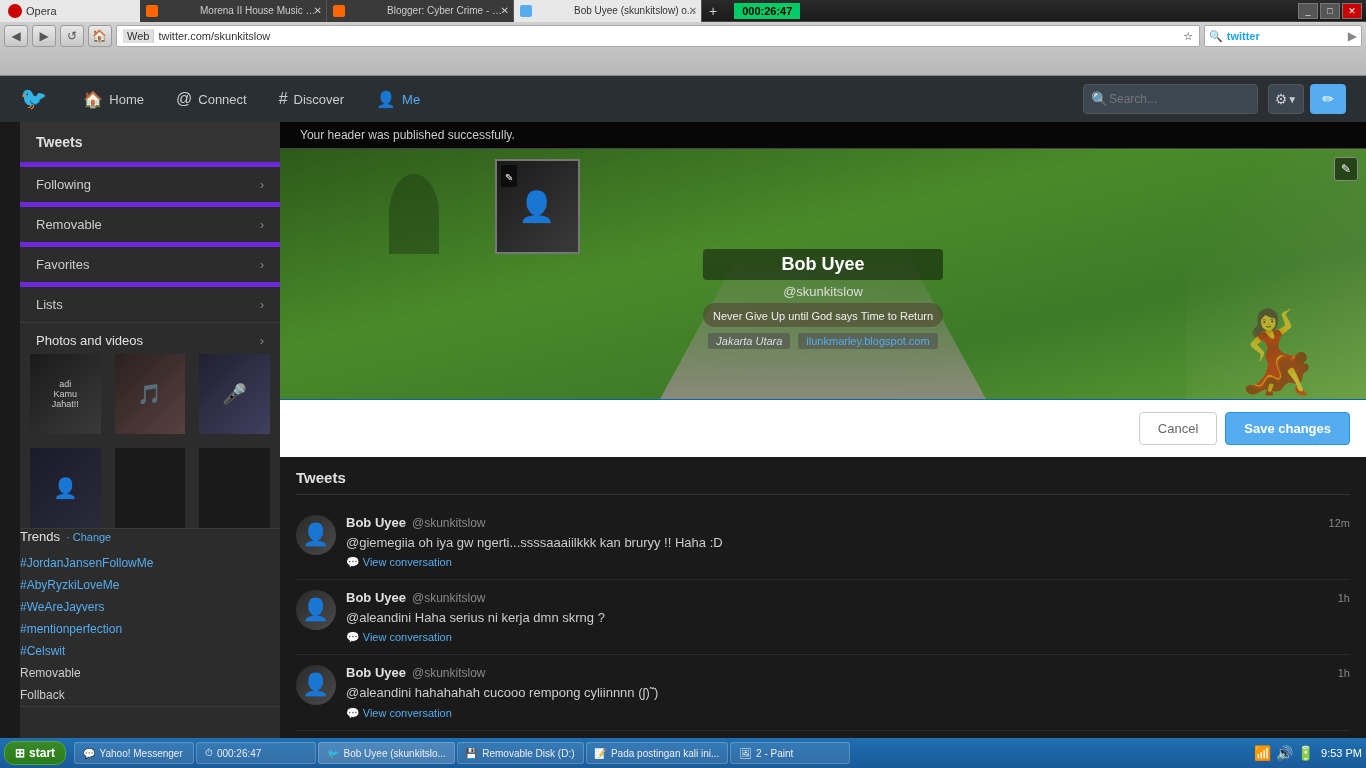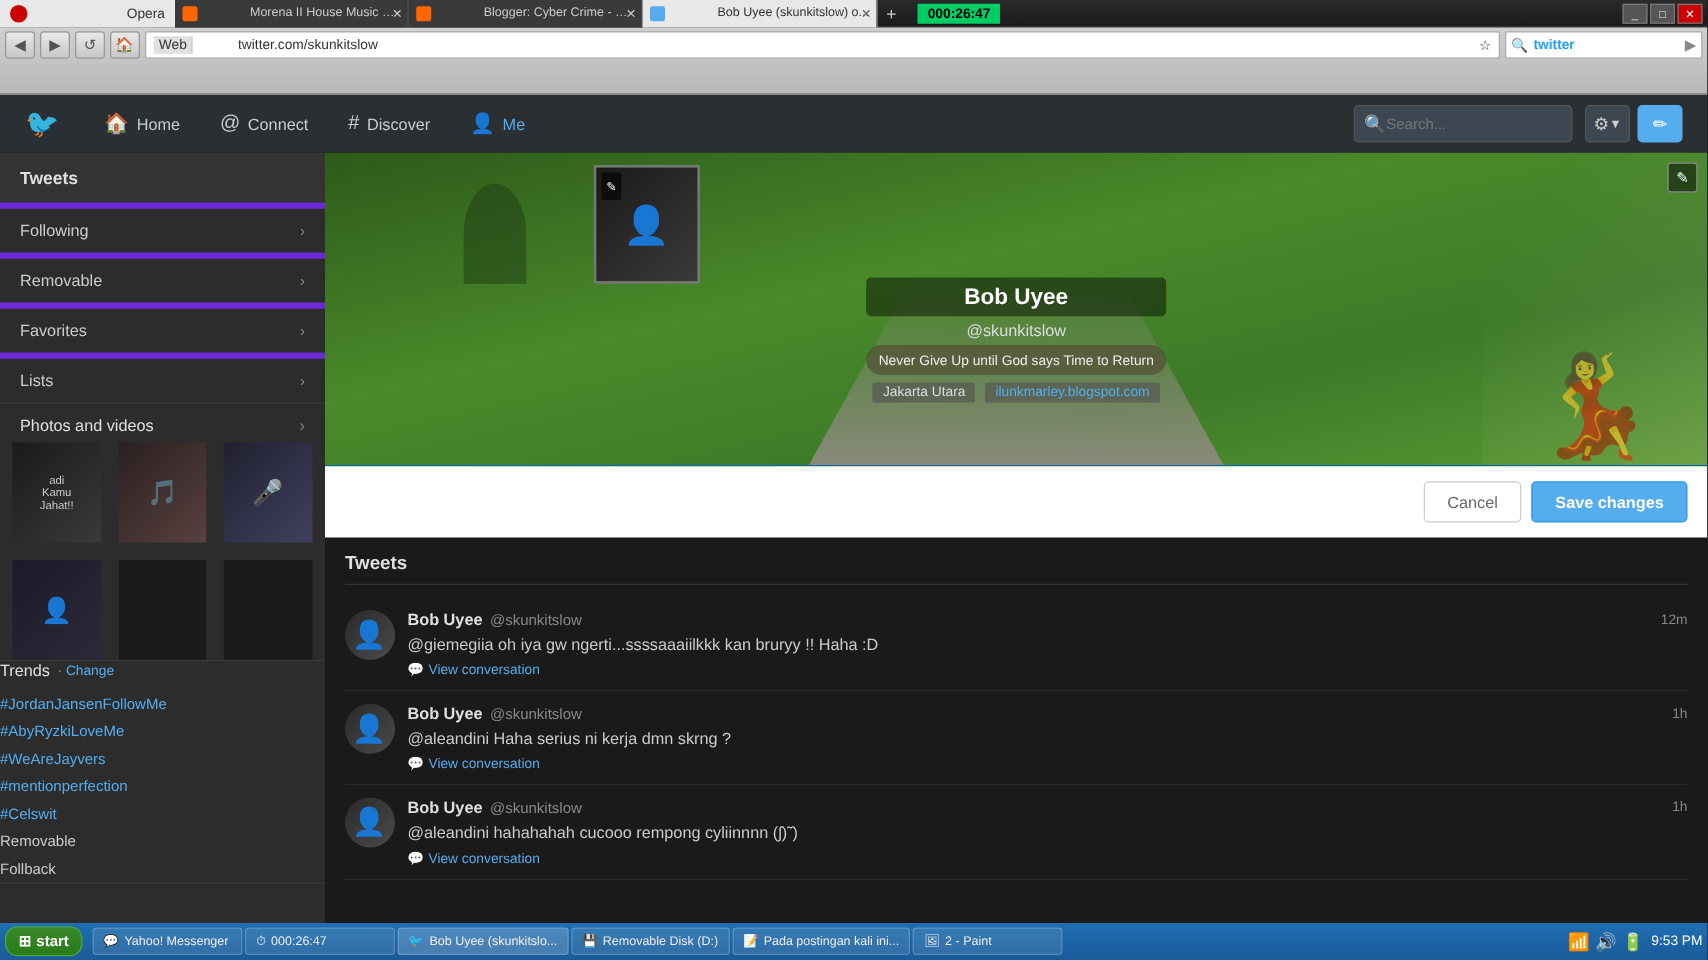--- a/index.html
+++ b/index.html
@@ -15,21 +15,20 @@
     }
     .opera-tab {
       background: #e8e8e8;
       height: 22px;
       display: flex;
       align-items: center;
       padding: 0 8px;
       font-size: 11px;
       color: #333;
       min-width: 140px;
-      justify-content: space-between;
     }
     .opera-tab .opera-logo {
       width: 14px; height: 14px;
       background: #cc0000;
       border-radius: 50%;
       margin-right: 4px;
       display: inline-block;
     }
     .browser-tab {
       display: flex;
@@ -118,21 +117,20 @@
     .address-bar {
       flex: 1;
       height: 22px;
       border: 1px solid #aaa;
       background: white;
       font-size: 12px;
       padding: 2px 6px;
       display: flex;
       align-items: center;
       border-radius: 2px;
-      gap: 32px;
     }
     .address-bar span { color: #333; font-size: 11px; }
     .address-web-label {
       background: #e0e0e0;
       padding: 1px 4px;
       font-size: 10px;
       color: #666;
       margin-right: 4px;
       border-right: 1px solid #ccc;
     }
@@ -226,20 +224,21 @@
       justify-content: center;
       color: white;
       font-size: 14px;
       cursor: pointer;
     }
 
     
     .main-content {
       display: flex;
       height: calc(768px - 22px - 54px - 46px);
+      padding-left: 20px;
     }
 
     
     .sidebar {
       width: 260px;
       background: #2c2c2c;
       overflow-y: auto;
       flex-shrink: 0;
     }
     .sidebar-section {
@@ -654,20 +653,23 @@
       <div class="trend-item">#WeAreJayvers</div>
       <div class="trend-item">#mentionperfection</div>
       <div class="trend-item">#Celswit</div>
       <div class="trend-item" style="color:#ccc;">Removable</div>
       <div class="trend-item" style="color:#ccc;">Follback</div>
     </div>
   </div>
 
   <div class="right-panel">
 
+    <div class="success-banner">
+      <span>Your header was published successfully.</span>
+    </div>
 
     <div class="profile-header-card">
       <div class="profile-banner">
 
         <div style="position:absolute;top:0;left:0;right:0;bottom:0;background:linear-gradient(to bottom right, #2d5a1a 0%, #4a8a2a 40%, #3d7a28 70%, #5a9a35 100%);"></div>
 
         <div style="position:absolute;bottom:0;left:35%;width:30%;height:60%;background:linear-gradient(to bottom,transparent,#8a8a7a);clip-path:polygon(25% 0%,75% 0%,100% 100%,0% 100%);"></div>
 
         <div style="position:absolute;top:10%;left:10%;width:50px;height:80px;background:rgba(30,60,20,0.5);border-radius:50% 50% 0 0;"></div>
         <div style="position:absolute;top:15%;left:20%;width:40px;height:60px;background:rgba(40,80,25,0.4);border-radius:50% 50% 0 0;"></div>
@@ -683,21 +685,21 @@
 
         <div style="position:absolute;bottom:50px;left:50%;transform:translateX(-50%);text-align:center;">
           <div style="background:rgba(0,0,0,0.45);padding:5px 15px;border-radius:4px;margin-bottom:4px;">
             <span style="font-size:18px;font-weight:bold;color:white;">Bob Uyee</span>
           </div>
           <div style="color:#ddd;font-size:13px;margin-bottom:4px;">@skunkitslow</div>
           <div style="background:rgba(80,70,50,0.6);padding:3px 10px;border-radius:12px;margin-bottom:6px;">
             <span style="font-size:11px;color:#eee;">Never Give Up until God says Time to Return</span>
           </div>
           <div style="display:flex;gap:8px;justify-content:center;">
-            <span style="background:rgba(80,80,80,0.6);padding:2px 8px;border-radius:2px;font-size:11px;color:#ddd;">Jakarta Utara</span>
+            <span style="background:rgba(80,80,80,0.6);padding:2px 8px;border-radius:2px;font-size:11px;color:#ddd;font-style:italic;">Jakarta Utara</span>
             <span style="background:rgba(80,80,80,0.6);padding:2px 8px;border-radius:2px;font-size:11px;color:#55acee;">ilunkmarley.blogspot.com</span>
           </div>
         </div>
 
         <div style="position:absolute;right:0;bottom:0;width:180px;height:100%;background:linear-gradient(to bottom right, transparent 20%, rgba(220,200,180,0.15) 100%);display:flex;align-items:flex-end;justify-content:center;">
           <div style="font-size:80px;opacity:0.6;margin-bottom:0;">💃</div>
         </div>
 
         <div class="header-edit-btn">
           <span>✎</span>

